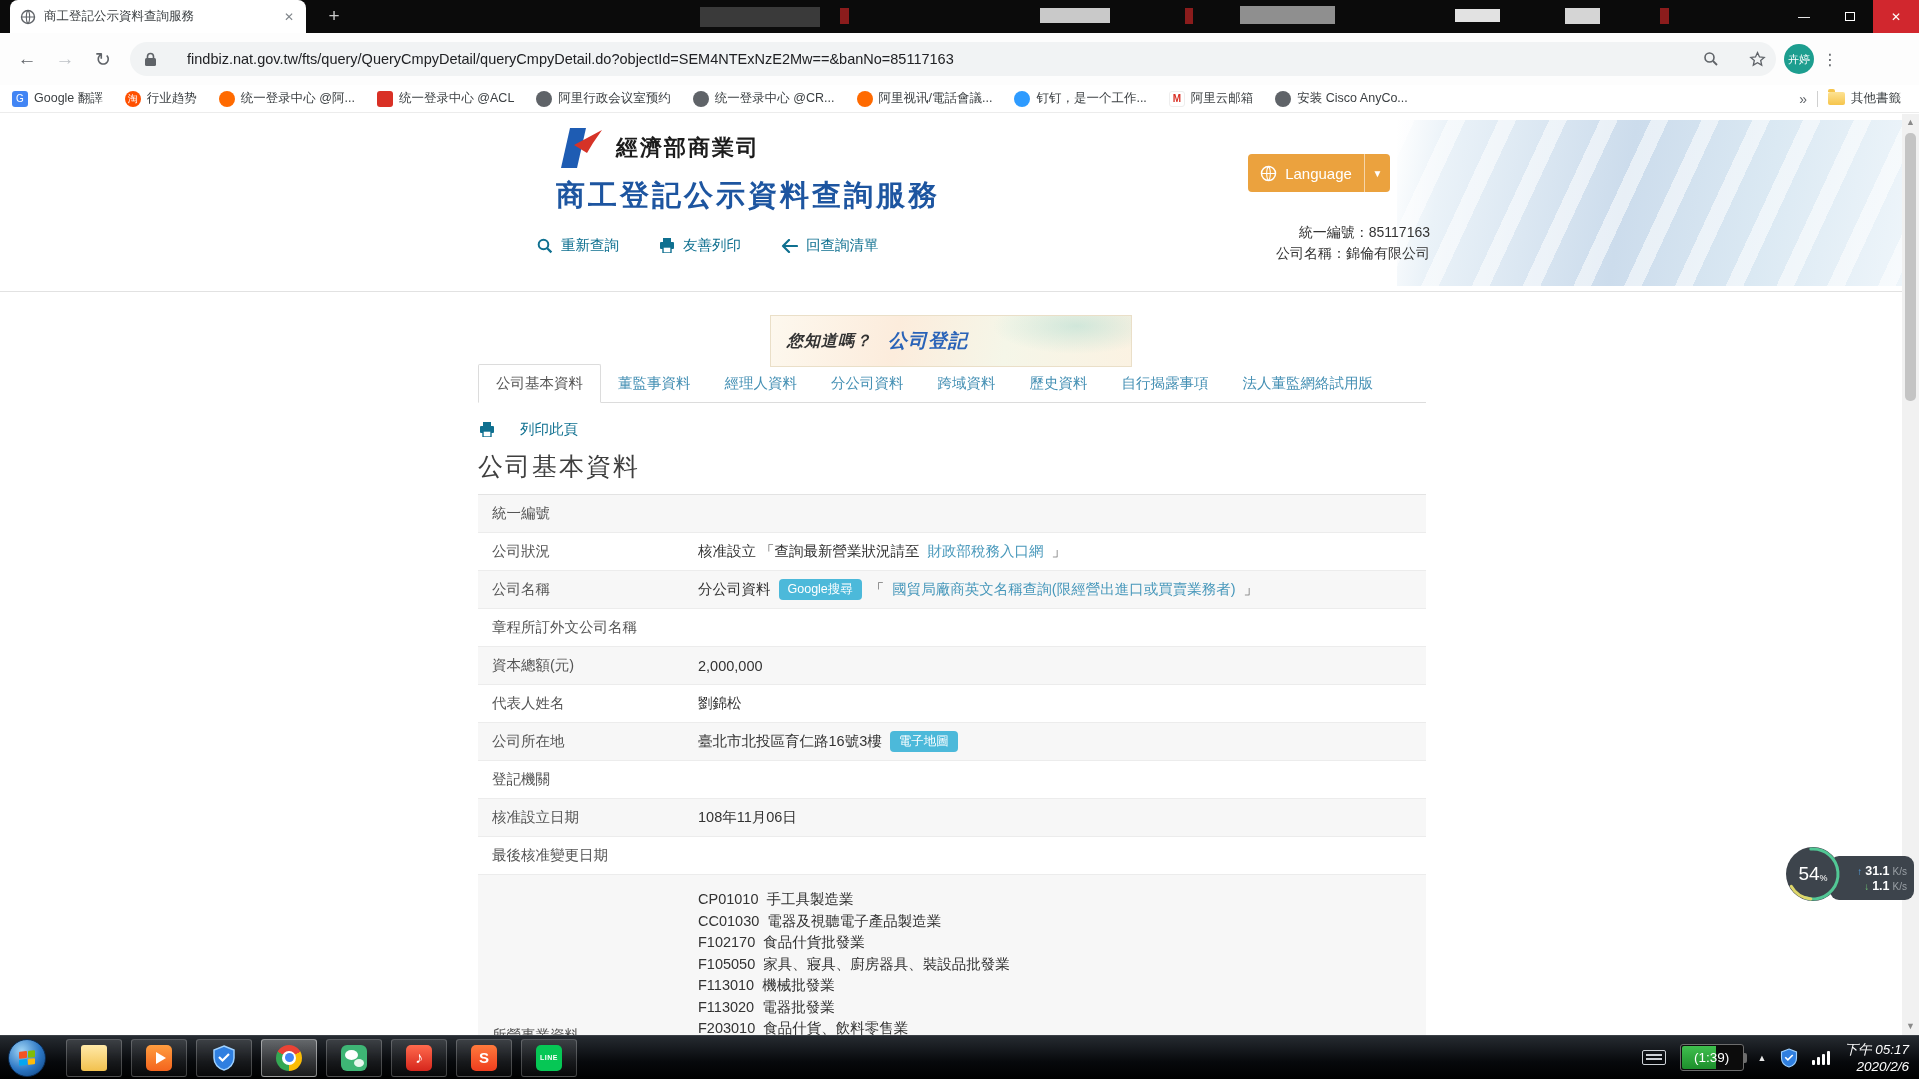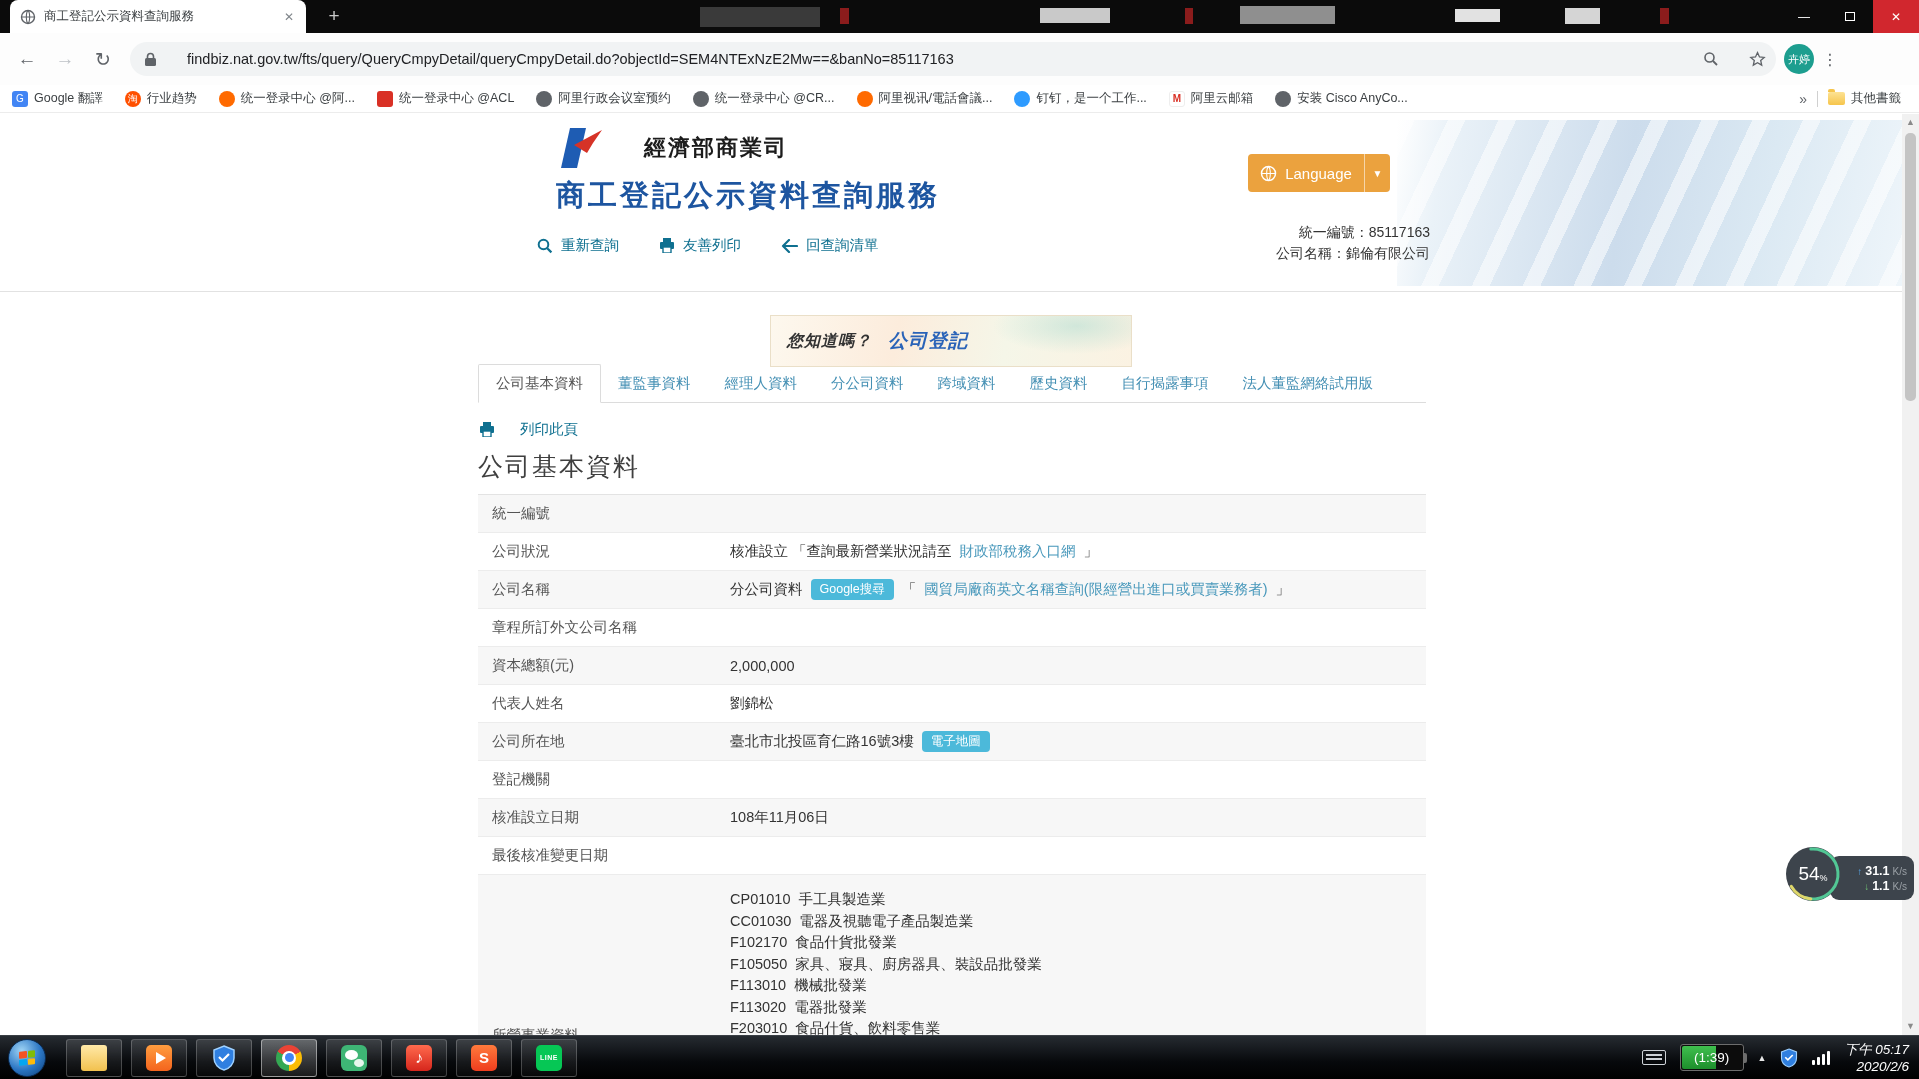--- a/index.html
+++ b/index.html
@@ -50,21 +50,21 @@
   .content { position:absolute; top:114px; left:0; width:1919px; height:921px; background:#fff; overflow:hidden; }
   .scrollbar { position:absolute; top:0; right:0; width:17px; height:921px; background:#f1f1f1; z-index:40; }
   .sb-arrow { position:absolute; left:0; width:17px; height:17px; color:#8a8a8a; font-size:9px; text-align:center; line-height:17px; }
   .sb-thumb { position:absolute; left:3px; top:19px; width:11px; height:268px; background:#c4c4c4; border-radius:5px; }
 
   .deco { position:absolute; top:6px; right:17px; width:505px; height:166px;
     background:linear-gradient(100deg, rgba(255,255,255,0) 0%, #eaf2f8 10%, #ccdcec 45%, #dbe9f3 72%, #eef5fa 100%); }
   .deco:before { content:""; position:absolute; inset:0;
     background:repeating-linear-gradient(115deg, rgba(255,255,255,.55) 0 16px, rgba(255,255,255,0) 16px 46px); }
 
-  .logo-row { position:absolute; left:556px; top:14px; display:flex; align-items:center;gap:28px; }
+  .logo-row { position:absolute; left:556px; top:14px; display:flex; align-items:center; }
   .agency { font-size:22px; font-weight:600; color:#1c1c1c; margin-left:12px; letter-spacing:2px; }
   .site-title { position:absolute; left:556px; top:62px; font-size:29px; font-weight:bold; color:#1d55a0; letter-spacing:3px; }
 
   .lang-btn { position:absolute; left:1248px; top:40px; width:142px; height:38px; background:#eba23e; border-radius:4px; display:flex; align-items:center; color:#fff; z-index:5; }
   .lang-main { flex:1; display:flex; align-items:center; justify-content:center; gap:8px; font-size:15px; }
   .lang-caret { width:26px; height:100%; border-left:1px solid rgba(255,255,255,.55); display:flex; align-items:center; justify-content:center; font-size:10px; }
 
   .page-toolbar { position:absolute; left:537px; top:122px; display:flex; gap:40px; z-index:5; }
   .ptool { display:flex; align-items:center; gap:8px; font-size:14.5px; color:#0f7090; }
   .meta { position:absolute; right:489px; top:108px; text-align:right; font-size:14px; color:#333; line-height:21px; z-index:5; }
@@ -79,21 +79,21 @@
   .banner-link { font-size:19px; font-weight:bold; font-style:italic; color:#2a63b8; margin-left:16px; letter-spacing:1px; }
 
   .tabs { position:absolute; left:478px; top:253px; width:948px; height:36px; display:flex; align-items:flex-end; border-bottom:1px solid #dcdcdc; }
   .tabitem { padding:9px 17px; font-size:14.5px; color:#4590b4; white-space:nowrap; }
   .tabitem.active { color:#555; background:#fff; border:1px solid #dcdcdc; border-bottom:1px solid #fff; margin-bottom:-1px; border-radius:2px 2px 0 0; }
 
   .print-row { position:absolute; left:479px; top:306px; display:flex; align-items:center; gap:25px; font-size:14.5px; color:#0f7090; }
   .section-title { position:absolute; left:478px; top:336px; font-size:25px; color:#3f3f3f; letter-spacing:2px; }
 
   .dtable { position:absolute; left:478px; top:380px; width:948px; border-top:1px solid #e3e3e3; font-size:14.5px; }
-  .row { display:flex; border-bottom:1px solid #ececec; min-height:38px; align-items:center;gap:32px; }
+  .row { display:flex; border-bottom:1px solid #ececec; min-height:38px; align-items:center; }
   .row.shade { background:#f7f7f7; }
   .lbl { width:220px; flex:none; padding:9px 0 9px 14px; color:#555; }
   .val { flex:1; color:#333; display:flex; align-items:center; gap:8px; flex-wrap:wrap; padding:5px 0; }
   .row.tall { align-items:flex-end; }
   .row.tall .lbl { padding-top:11px; }
   .badge { background:#4cb9da; color:#fff; font-size:12.5px; padding:2px 9px; border-radius:4px; white-space:nowrap; }
   .tlink { color:#4898bb; }
   .biz { padding:9px 0; }
   .biz div { line-height:21.5px; white-space:pre; color:#333; }
 

